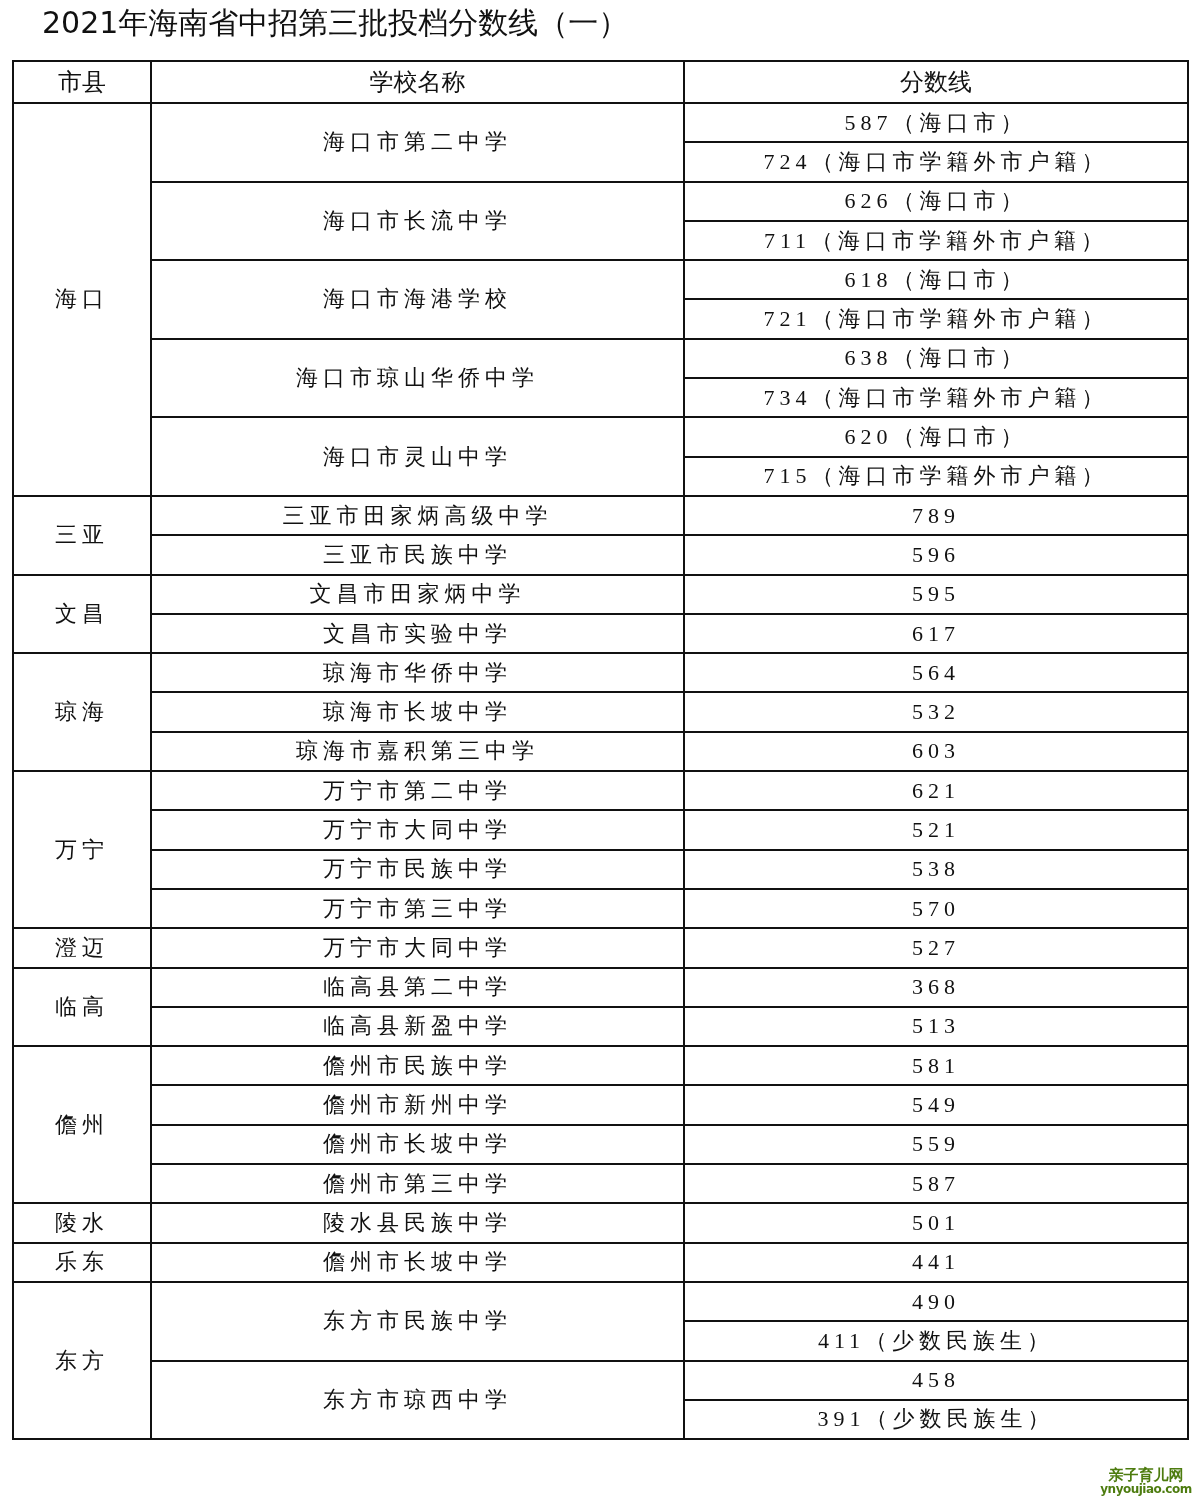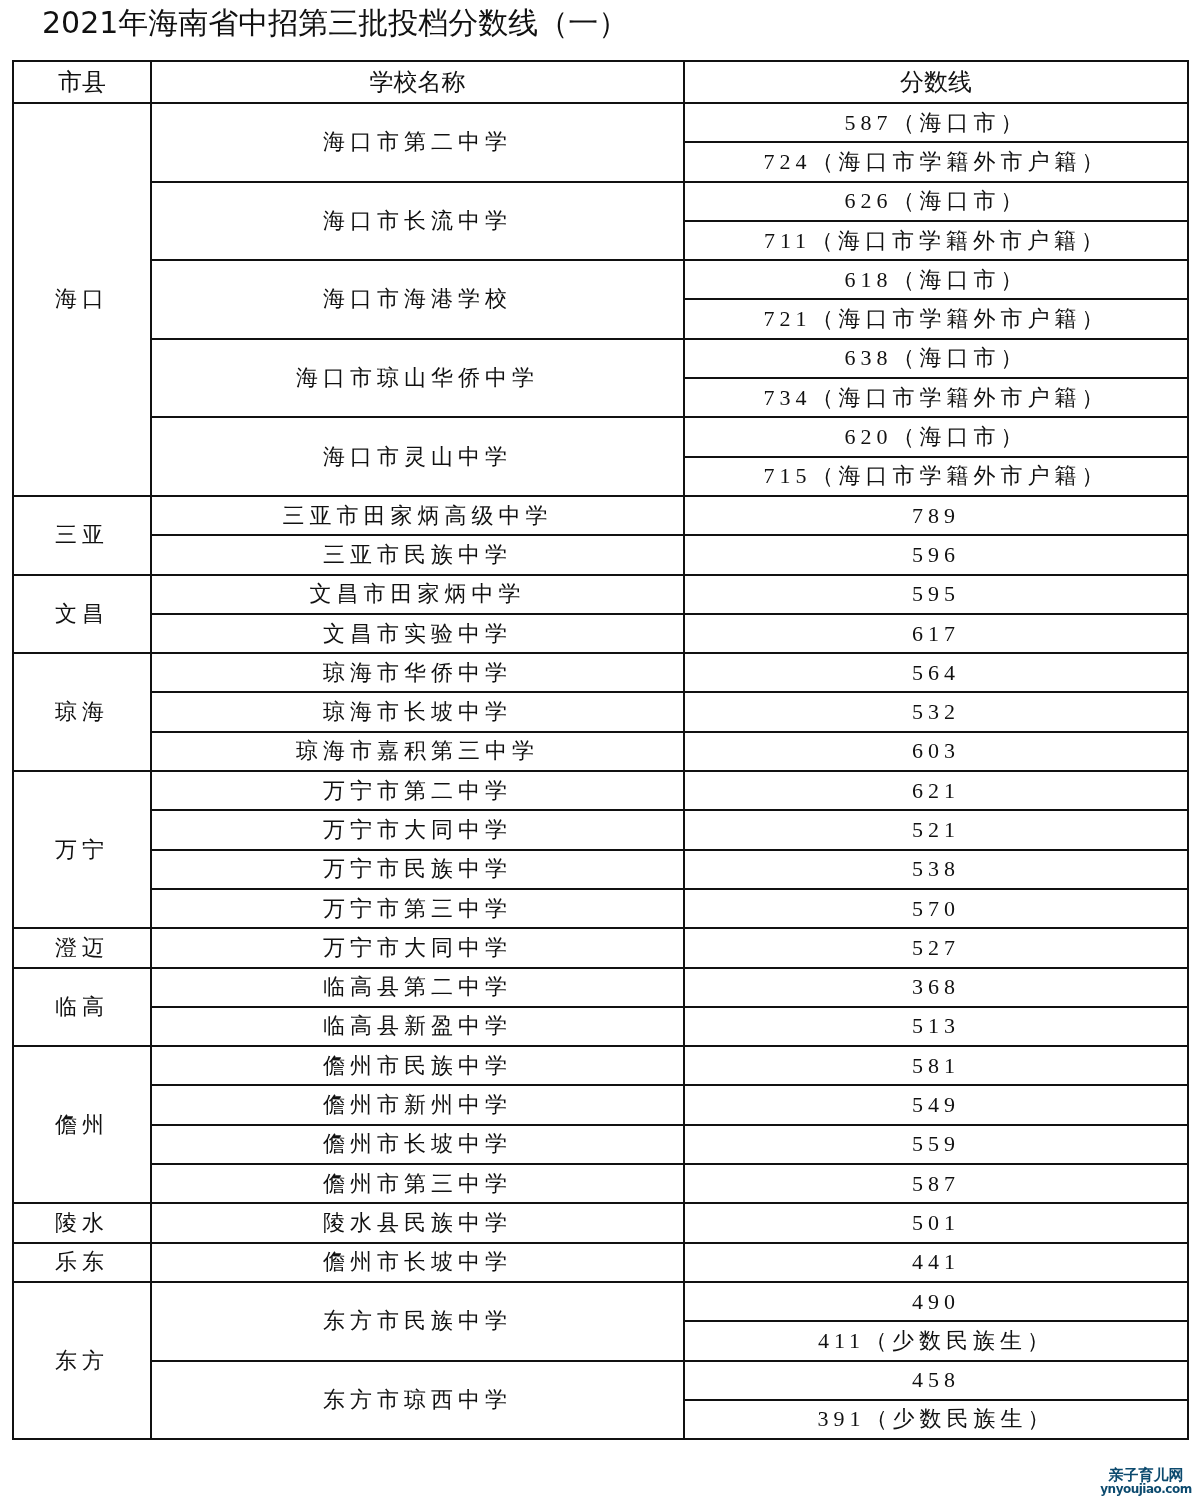--- a/index.html
+++ b/index.html
@@ -4,21 +4,21 @@
 <style>
   html,body{margin:0;padding:0;background:#ffffff;}
   body{width:1200px;height:1509px;position:relative;overflow:hidden;font-family:"DejaVu Serif","Liberation Serif",serif;color:#111;}
   .title{position:absolute;left:0;top:0;width:1200px;height:50px;text-align:left;font-family:"DejaVu Sans","Liberation Sans",sans-serif;font-size:30px;line-height:46px;font-weight:normal;letter-spacing:0px;margin-left:42px;}
   table.grid{position:absolute;left:12px;top:60px;width:1175px;border-collapse:collapse;table-layout:fixed;padding-left:44px;}
   table.grid td, table.grid th{border:2px solid #111;padding:0;text-align:center;vertical-align:middle;font-weight:normal;}
   table.grid th{height:40px;font-family:"DejaVu Sans","Liberation Sans",sans-serif;font-size:24px;}
   table.grid td{height:37.3px;font-size:22px;letter-spacing:5px;}
   td.score{letter-spacing:3px;font-family:Liberation Serif, serif;}
   col.c1{width:138px;} col.c2{width:533px;} col.c3{width:504px;}
-  .watermark{position:absolute;left:1092px;top:1468px;width:108px;text-align:center;color:#0c4a6e;font-family:"DejaVu Sans","Liberation Sans",sans-serif;font-weight:bold;line-height:14px;}
+  .watermark{position:absolute;left:1092px;top:1468px;width:108px;text-align:center;color:#4d7c0f;font-family:"DejaVu Sans","Liberation Sans",sans-serif;font-weight:bold;line-height:14px;}
   .watermark .wm1{font-size:15px;display:block;}
   .watermark .wm2{font-size:12px;display:block;letter-spacing:-0.5px;}
 </style>
 </head>
 <body>
 
 <div class="title">2021年海南省中招第三批投档分数线（一）</div>
 
 <table class="grid">
   <colgroup>

